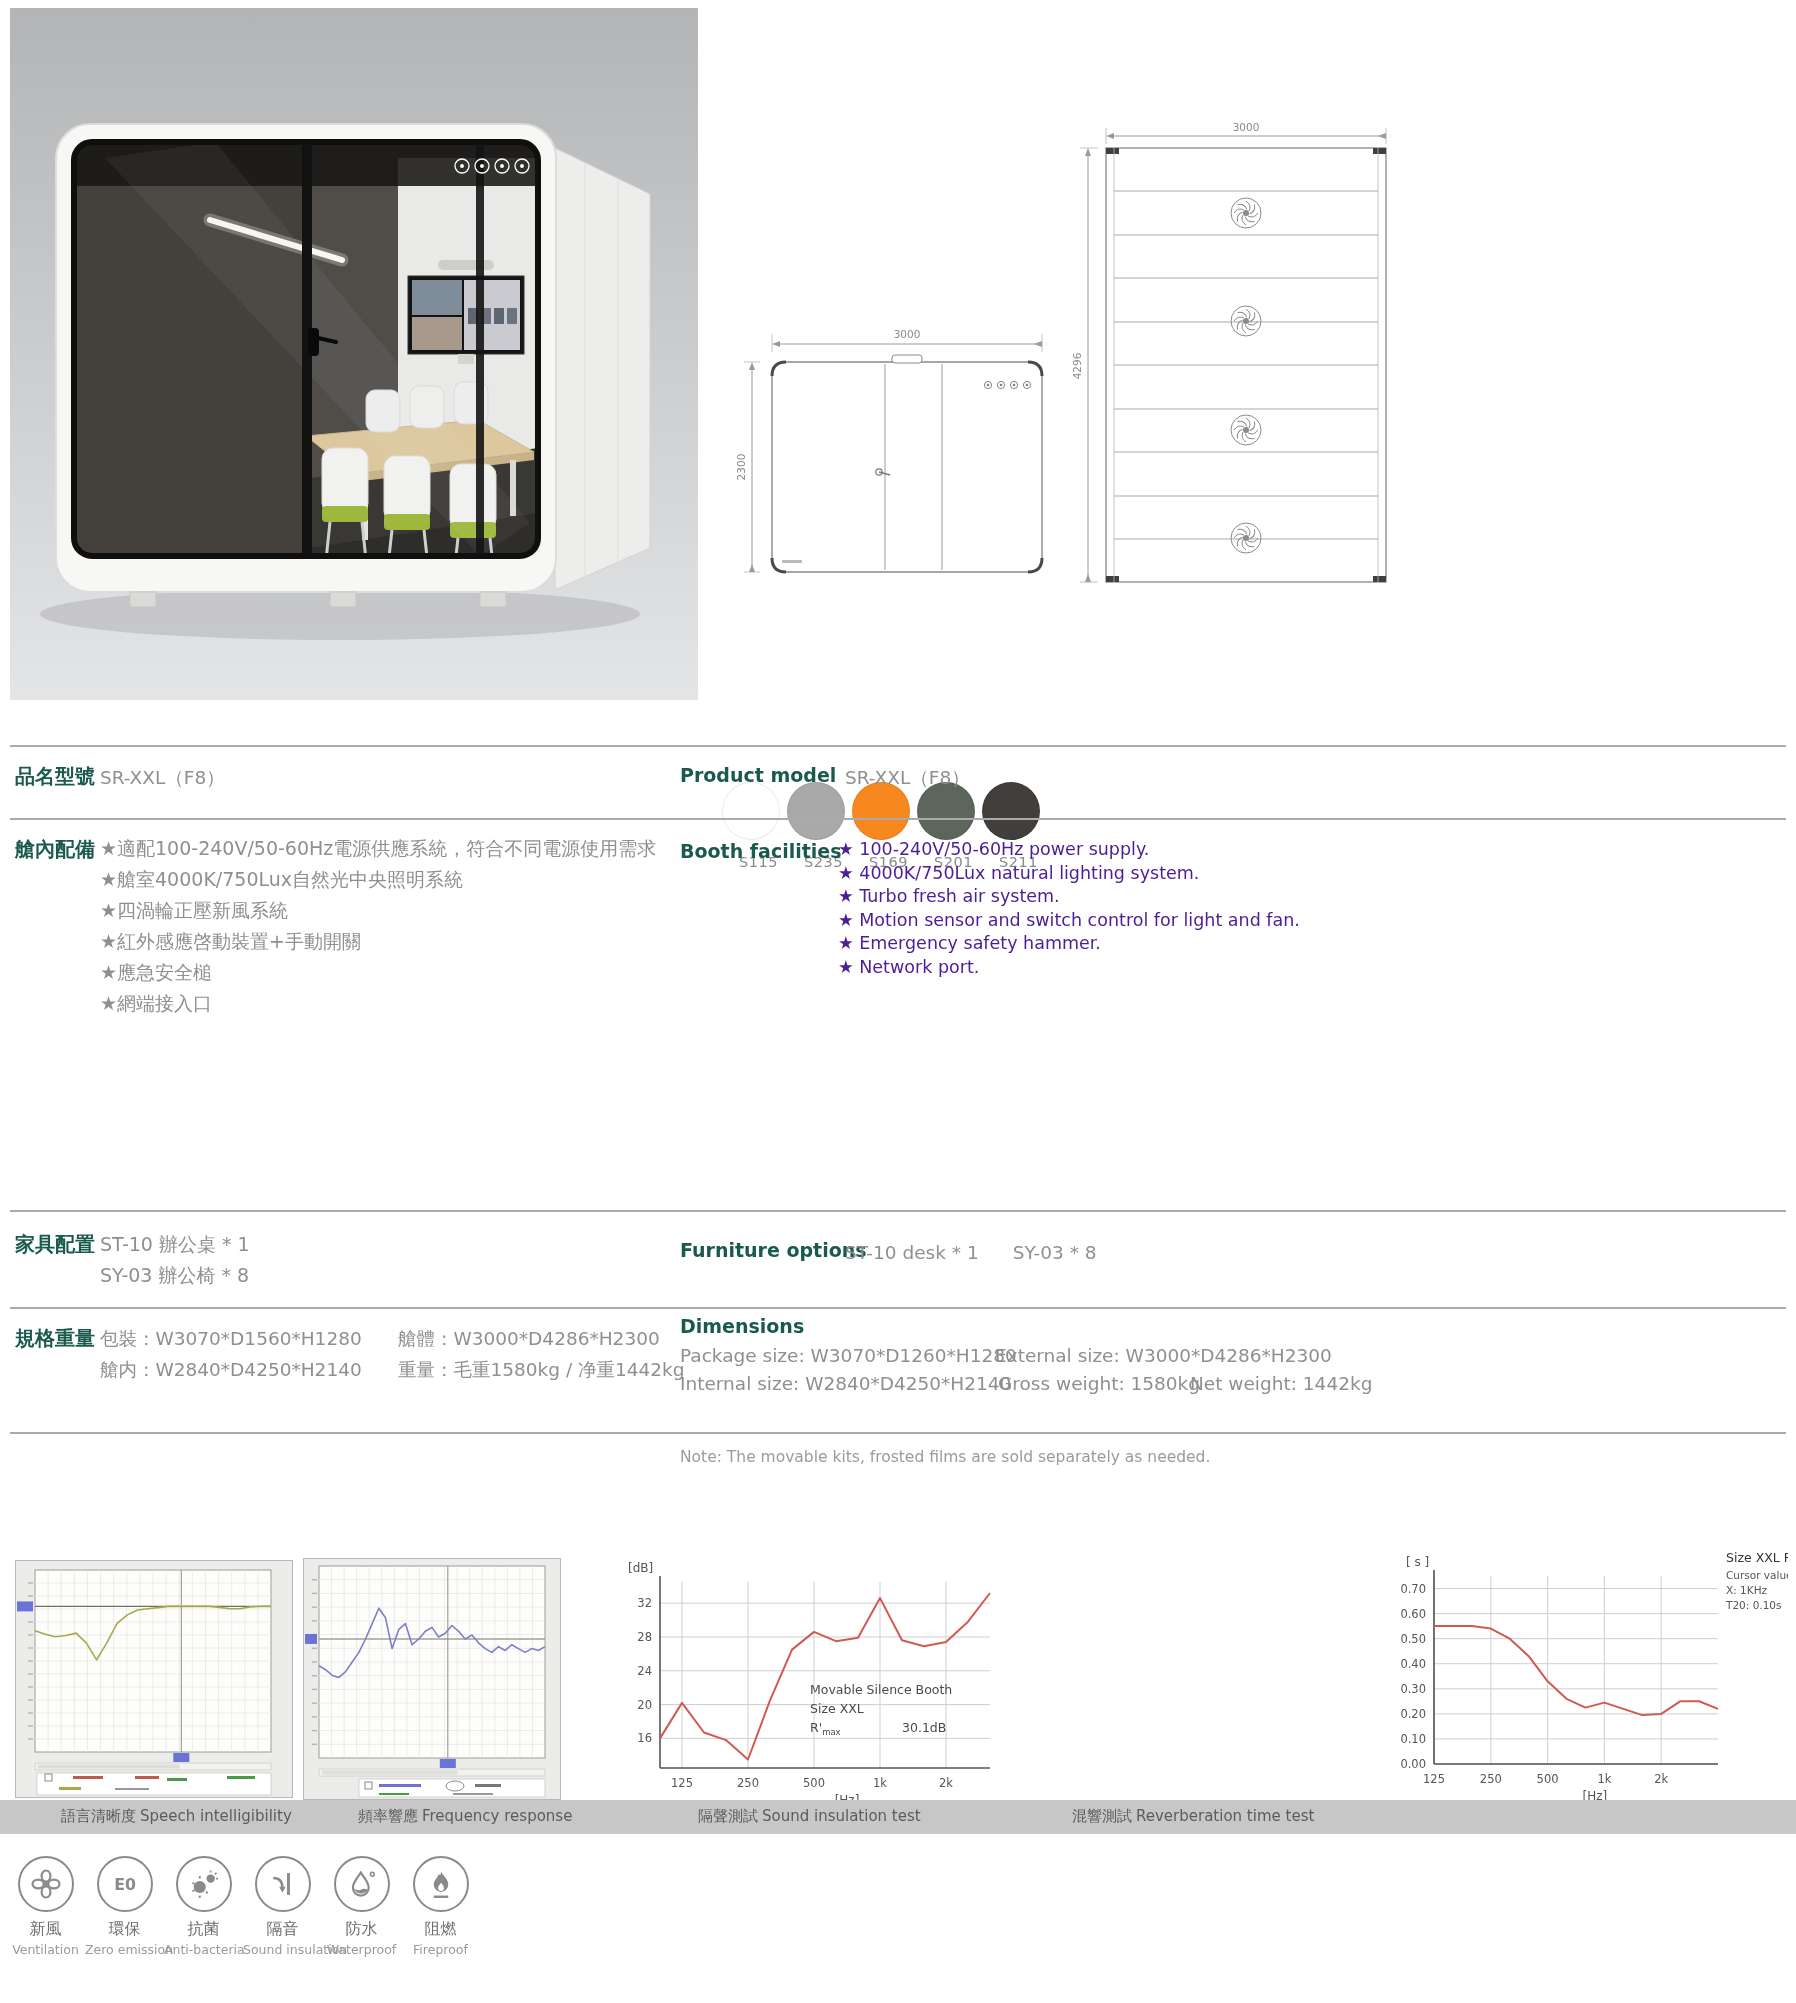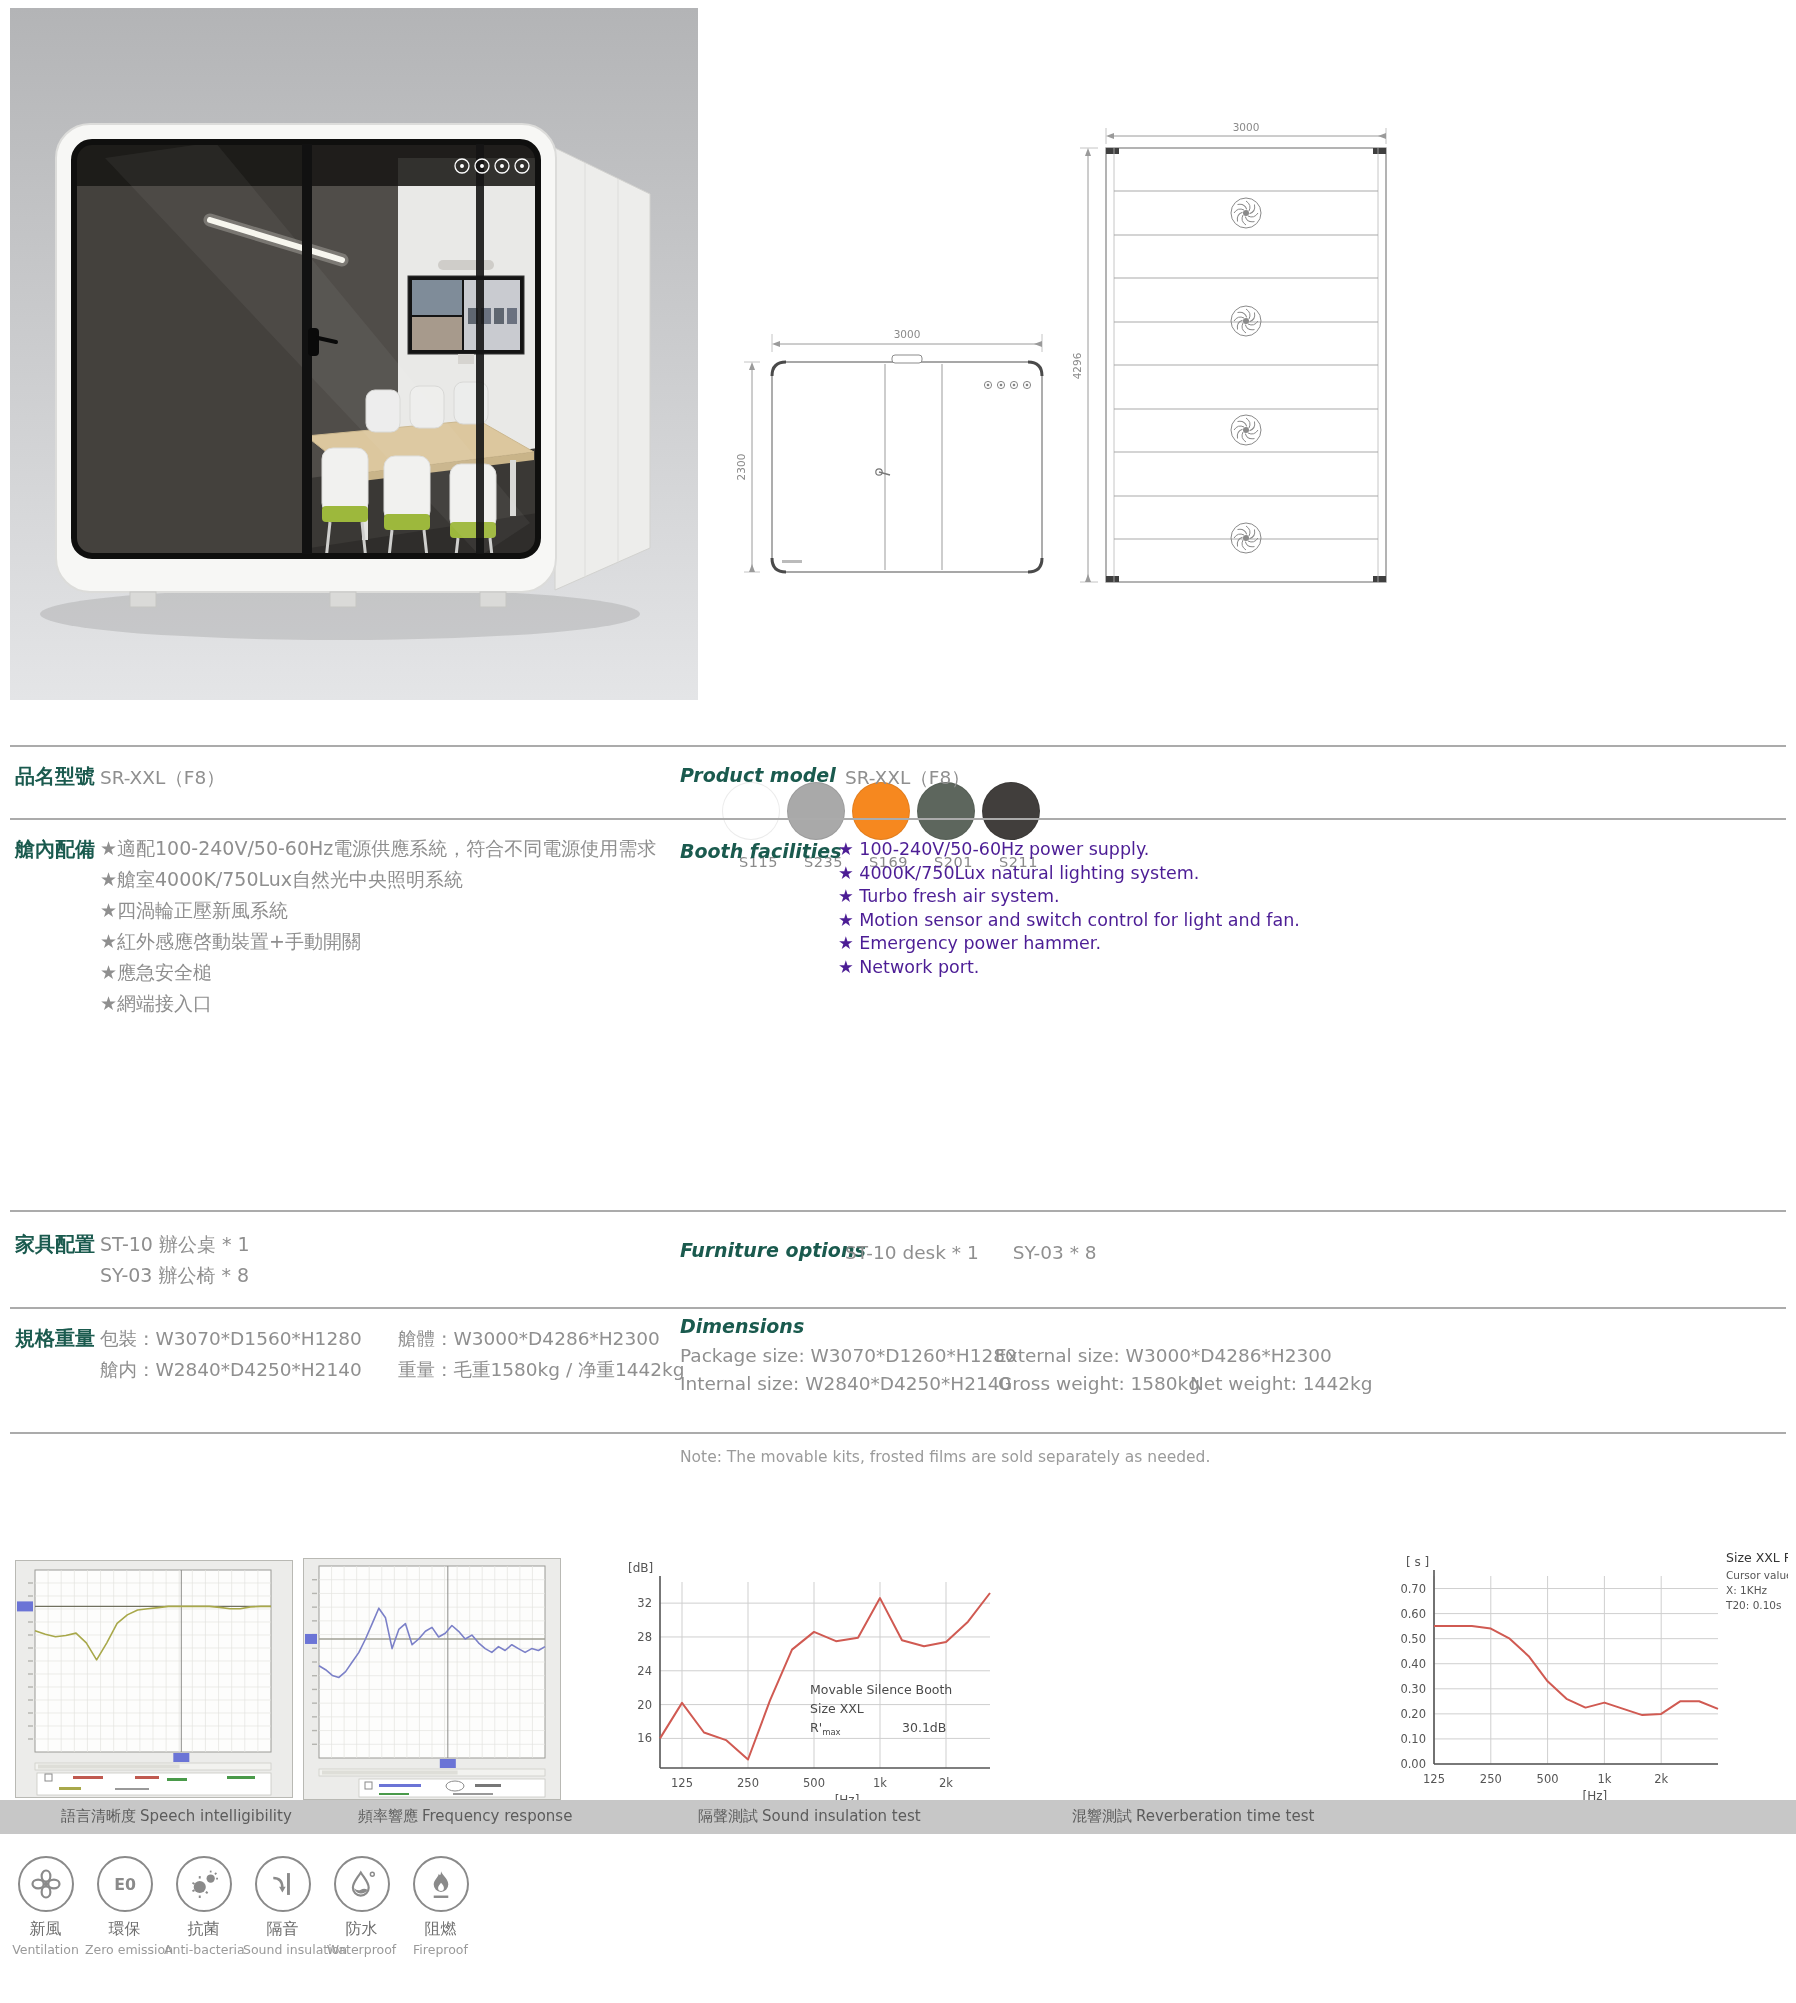--- a/index.html
+++ b/index.html
@@ -12,21 +12,21 @@
   #svg-top{left:1072px;top:120px;}
   .dim{font-size:10.5px;fill:#8a8a8a;}
   
   .swatches{left:722px;top:782px;width:340px;display:flex;gap:9px;}
   .swatch{width:56px;text-align:center;}
   .dot{width:56px;height:56px;border-radius:50%;border:1px solid rgba(0,0,0,.08);margin:0 auto;}
   .swlab{margin-top:14px;font-size:14.5px;color:#8a8a8a;letter-spacing:.5px;text-align:right;}
   
   .rule{left:10px;width:1776px;height:2px;background:#ababab;}
   .lab{font-size:20px;font-weight:bold;color:#1a5a4e;}
-  .elab{font-size:19px;font-weight:bold;color:#1a5a4e;font-style:italic;}
+  .elab{font-size:19px;font-weight:bold;color:#1a5a4e;}
   .cell{font-size:18.5px;color:#8f8f8f;white-space:nowrap;}
   .zh-bullets{line-height:31px;font-size:19px;color:#8f8f8f;}
   .en-bullets{line-height:23.5px;font-size:17.5px;color:#4c1d95;}
   .note-t{font-size:15.5px;color:#9b9b9b;line-height:27px;white-space:nowrap;}
   
   .tk{font-size:11.5px;fill:#555;}
   .axl{font-size:12px;fill:#555;}
   .ann{font-size:12.5px;fill:#4a4a4a;}
   .lg{font-size:10.5px;fill:#555;}
   .lgt{font-size:12.5px;fill:#333;}
@@ -256,21 +256,21 @@
     <div>★紅外感應啓動裝置+手動開關</div>
     <div>★應急安全槌</div>
     <div>★網端接入口</div>
   </div>
   <div class="abs elab" style="left:680px;top:840px">Booth facilities</div>
   <div class="abs en-bullets" style="left:838px;top:838px">
     <div>★ 100-240V/50-60Hz power supply.</div>
     <div>★ 4000K/750Lux natural lighting system.</div>
     <div>★ Turbo fresh air system.</div>
     <div>★ Motion sensor and switch control for light and fan.</div>
-    <div>★ Emergency power hammer.</div>
+    <div>★ Emergency safety hammer.</div>
     <div>★ Network port.</div>
   </div>
 
   <div class="abs rule" style="top:1210px"></div>
   <div class="abs lab" style="left:15px;top:1231px">家具配置</div>
   <div class="abs zh-bullets" style="left:100px;top:1229px">
     <div>ST-10 辦公桌 * 1</div>
     <div>SY-03 辦公椅 * 8</div>
   </div>
   <div class="abs elab" style="left:680px;top:1239px">Furniture options</div>

